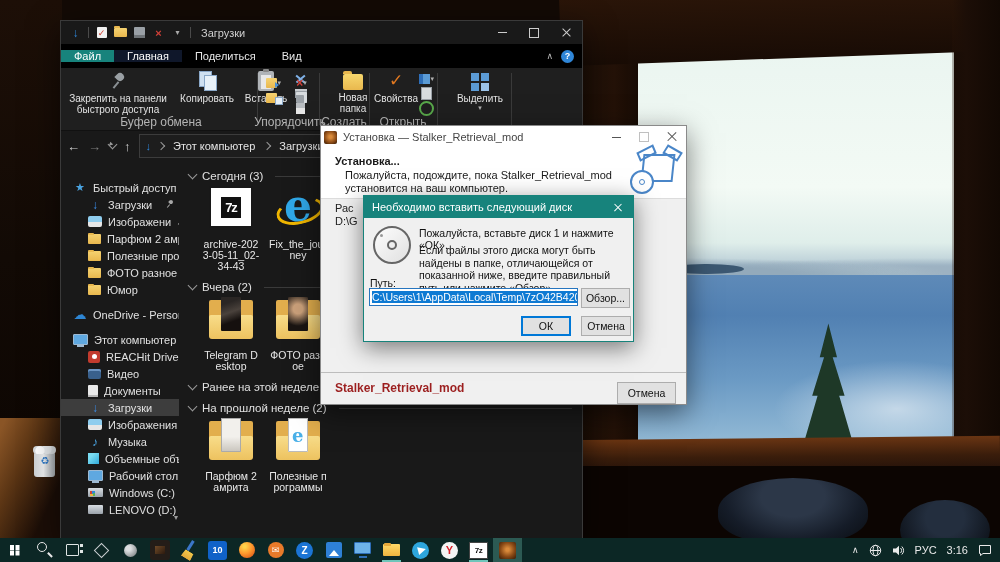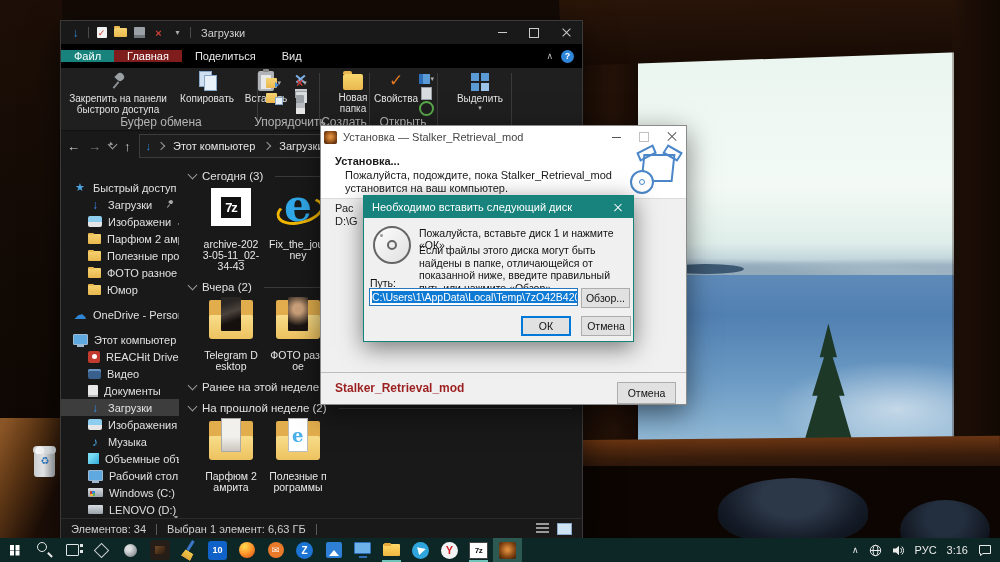--- a/index.html
+++ b/index.html
@@ -64,21 +64,21 @@
   .ex-title .t-label{margin-left:4px;color:#cfcfcf}
   .wcs{margin-left:auto;display:flex;height:23px}
   .wc{width:32px;display:flex;align-items:center;justify-content:center;position:relative}
   .wc-min::before{content:"";width:9px;height:1px;background:#ccc}
   .wc-max::before{content:"";width:8px;height:8px;border:1px solid #ccc}
   .wc-close::before,.wc-close::after{content:"";position:absolute;width:11px;height:1px;background:#ccc}
   .wc-close::before{transform:rotate(45deg)}.wc-close::after{transform:rotate(-45deg)}
   .tabrow{height:24px;background:#000;display:flex;align-items:center;font-size:11px}
   .tab{padding:0 13px;display:flex;align-items:center;color:#e8e8e8}
   .tab.accent{background:#17837c;color:#fff}
-  .tab.sel{background:#7f1d1d;color:#fff}
+  .tab.sel{background:#0f172a;color:#fff}
   .tabrow-right{margin-left:auto;display:flex;align-items:center;gap:8px;padding-right:8px}
   .tab-min{color:#bbb;font-size:9px}
   .tab-help{width:13px;height:13px;border-radius:50%;background:#2f86d8;color:#fff;font-size:9px;font-weight:bold;
     display:flex;align-items:center;justify-content:center}
   .ribbon{height:62px;background:#1f1f1f;position:relative;border-bottom:1px solid #111}
   .rbtn{position:absolute;top:3px;display:flex;flex-direction:column;align-items:center;color:#e2e2e2;
     font-size:10px;line-height:11px;text-align:center}
   .rlabels{position:absolute;top:47px;left:0;right:0;height:14px;font-size:12px;color:#b4b4b4}
   .rlabels span{position:absolute;text-align:center}
   .rsep{position:absolute;top:5px;width:1px;height:52px;background:#3a3a3a}
@@ -589,30 +589,20 @@
                     <span class="finner"></span>
                   </div>
                   <div class="tlab">Полезные программы</div>
                 </div>
               </div>
             </div>
           </div>
       </div>
     </div>
 
-    <div class="statusbar">
-      <span>Элементов: 34</span>
-      <span class="ssep"></span>
-      <span>Выбран 1 элемент: 6,63 ГБ</span>
-      <span class="ssep"></span>
-      <span class="sview">
-        <span class="sv sv-list"></span>
-        <span class="sv sv-thumb"></span>
-      </span>
-    </div>
   </div>
 
   <div id="installer" class="win">
     <div class="in-title">
       <span class="in-ico"></span>
       <span class="t">Установка — Stalker_Retrieval_mod</span>
       <span class="in-btns">
         <span class="ib ib-min"></span>
         <span class="ib ib-max"></span>
         <span class="ib ib-close"></span>

